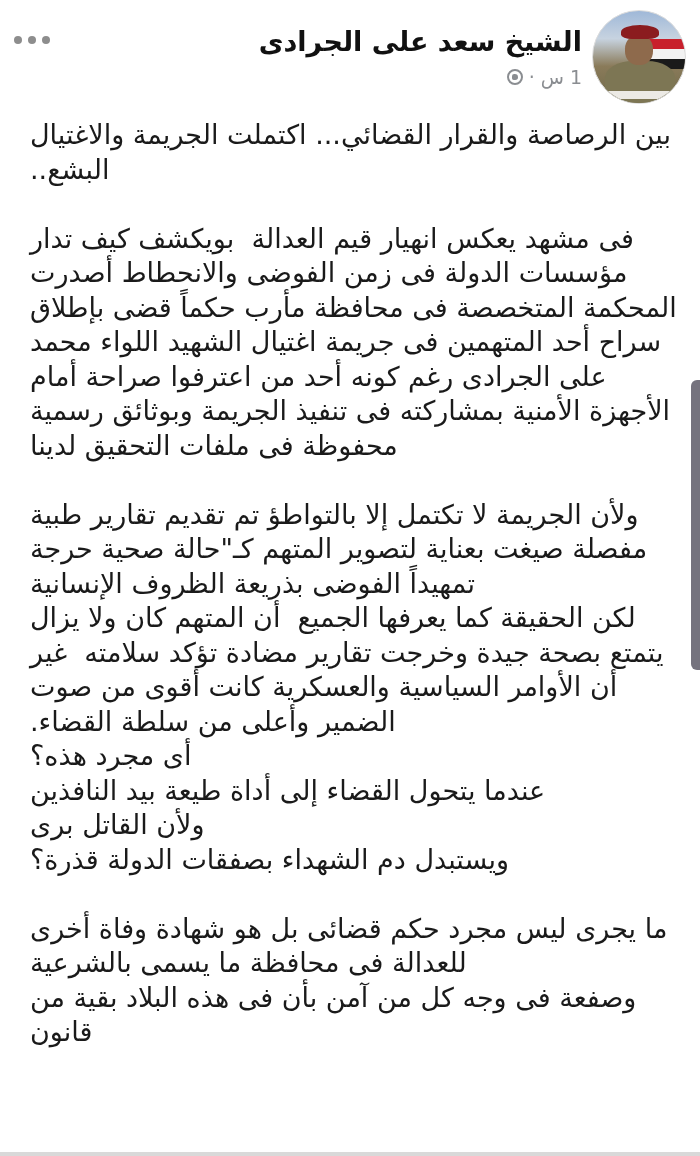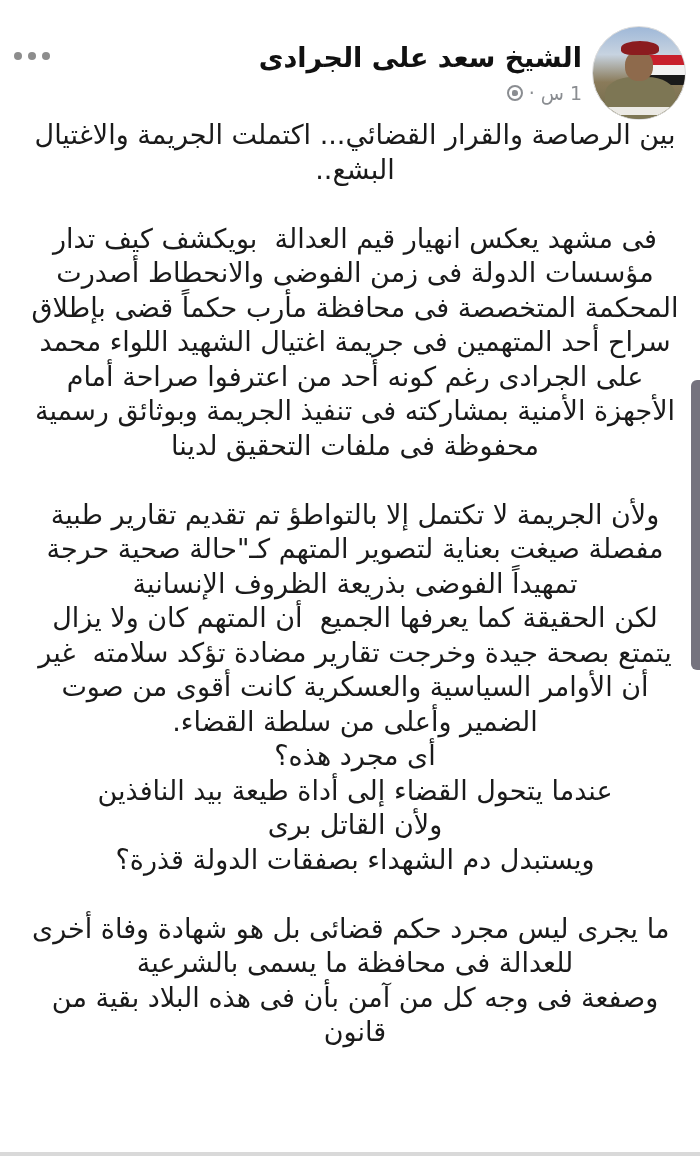--- a/index.html
+++ b/index.html
@@ -1,20 +1,20 @@
 <!DOCTYPE html>
 <html><head>
 <meta charset="utf-8">
 <style>
   html, body { margin: 0; padding: 0; }
   body {
     width: 700px; height: 1156px; background: #ffffff; overflow: hidden;
     position: relative; font-family: "DejaVu Sans", sans-serif; color: #1c1e21;
   }
-  .header { position: absolute; top: 16px; left: 0; width: 700px; height: 110px; }
+  .header { position: absolute; top: 0; left: 0; width: 700px; height: 110px; }
   .avatar {
     position: absolute; right: 14px; top: 10px; width: 92px; height: 92px;
     border-radius: 50%; overflow: hidden;
     background: linear-gradient(180deg, #9fb8d8 0%, #c7d3e0 30%, #8a7b5a 60%, #6d6748 100%);
     border: 1px solid #dcdcdc;
   }
   .avatar .flag-red { position:absolute; left:55px; top:28px; width:40px; height:10px; background:#c8202c; }
   .avatar .flag-white { position:absolute; left:55px; top:38px; width:40px; height:10px; background:#f2f2f2; }
   .avatar .flag-black { position:absolute; left:55px; top:48px; width:40px; height:10px; background:#1a1a1a; }
   .avatar .beret { position:absolute; left:28px; top:14px; width:38px; height:14px; border-radius:50% 50% 30% 30%; background:#8b1c1f; }
@@ -36,21 +36,21 @@
   }
   .globe::after { content:""; position:absolute; left:3px; top:3px; width:6px; height:6px; background:#8a8d91; border-radius:40% 60% 50% 30%; }
   .more {
     position: absolute; left: 14px; top: 30px; width: 36px; height: 20px;
     display: flex; align-items: center; justify-content: space-between; cursor: pointer;
   }
   .more span { width: 8px; height: 8px; border-radius: 50%; background: #8d8d8d; display: block; }
 
   .post {
     position: absolute; top: 118px; right: 20px; width: 650px;
-    direction: rtl; text-align: center; font-size: 27px; line-height: 34.5px; color: #1a1a1a;
+    direction: rtl; text-align: left; font-size: 27px; line-height: 34.5px; color: #1a1a1a;
   }
   .post p { margin: 0; white-space: pre-wrap; }
   .post .gap { height: 34.5px; }
 
   .scrollbar {
     position: absolute; right: 0; top: 380px; width: 9px; height: 290px;
     background: #75737e; border-radius: 6px 0 0 6px;
   }
   .bottom-rule { position: absolute; left: 0; bottom: 0; width: 700px; height: 4px; background: #d9d9d9; }
 </style>

